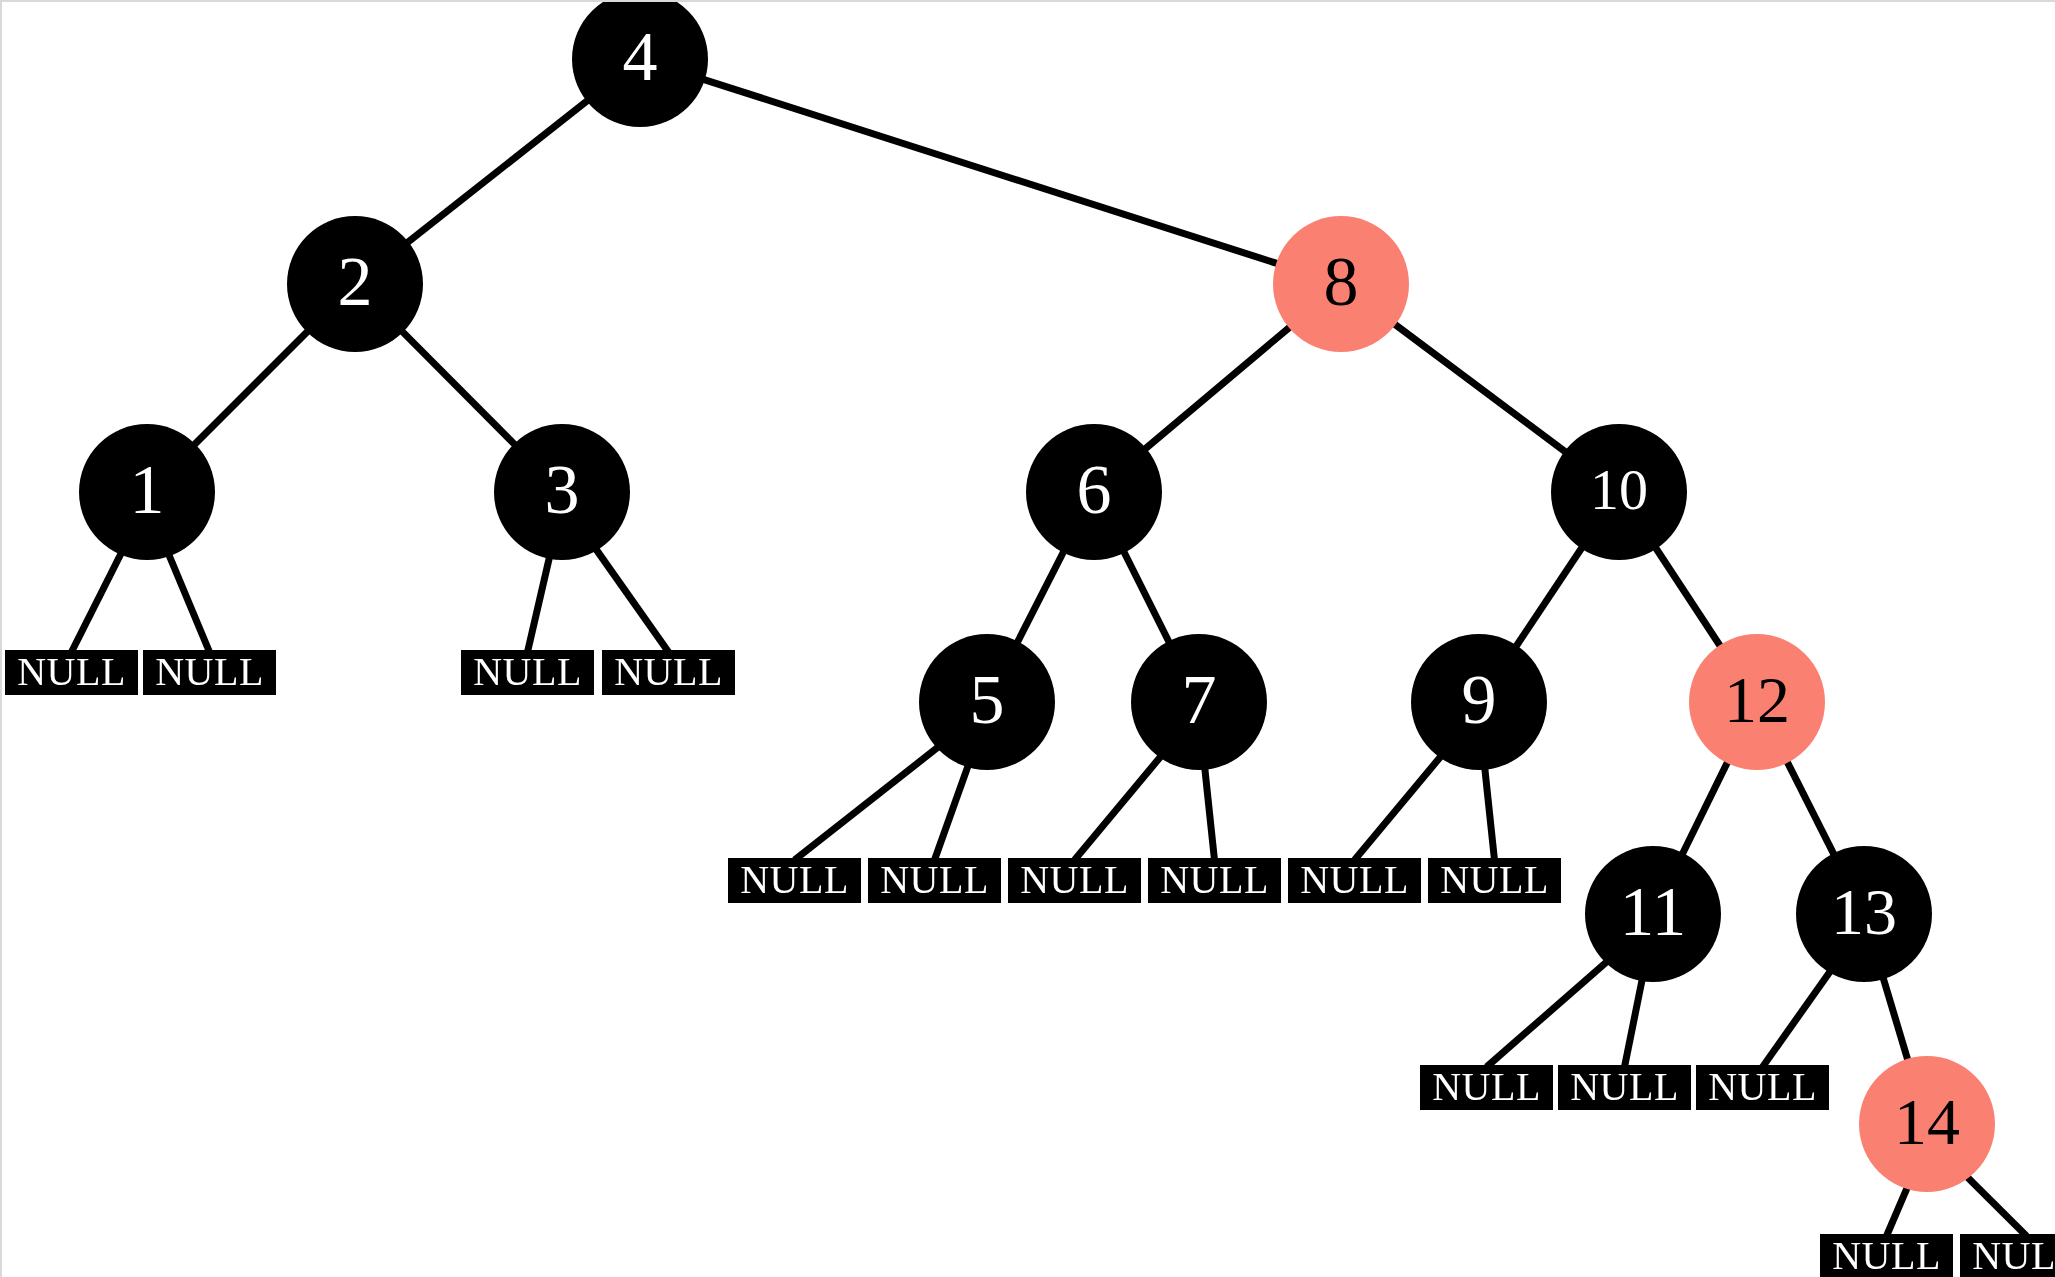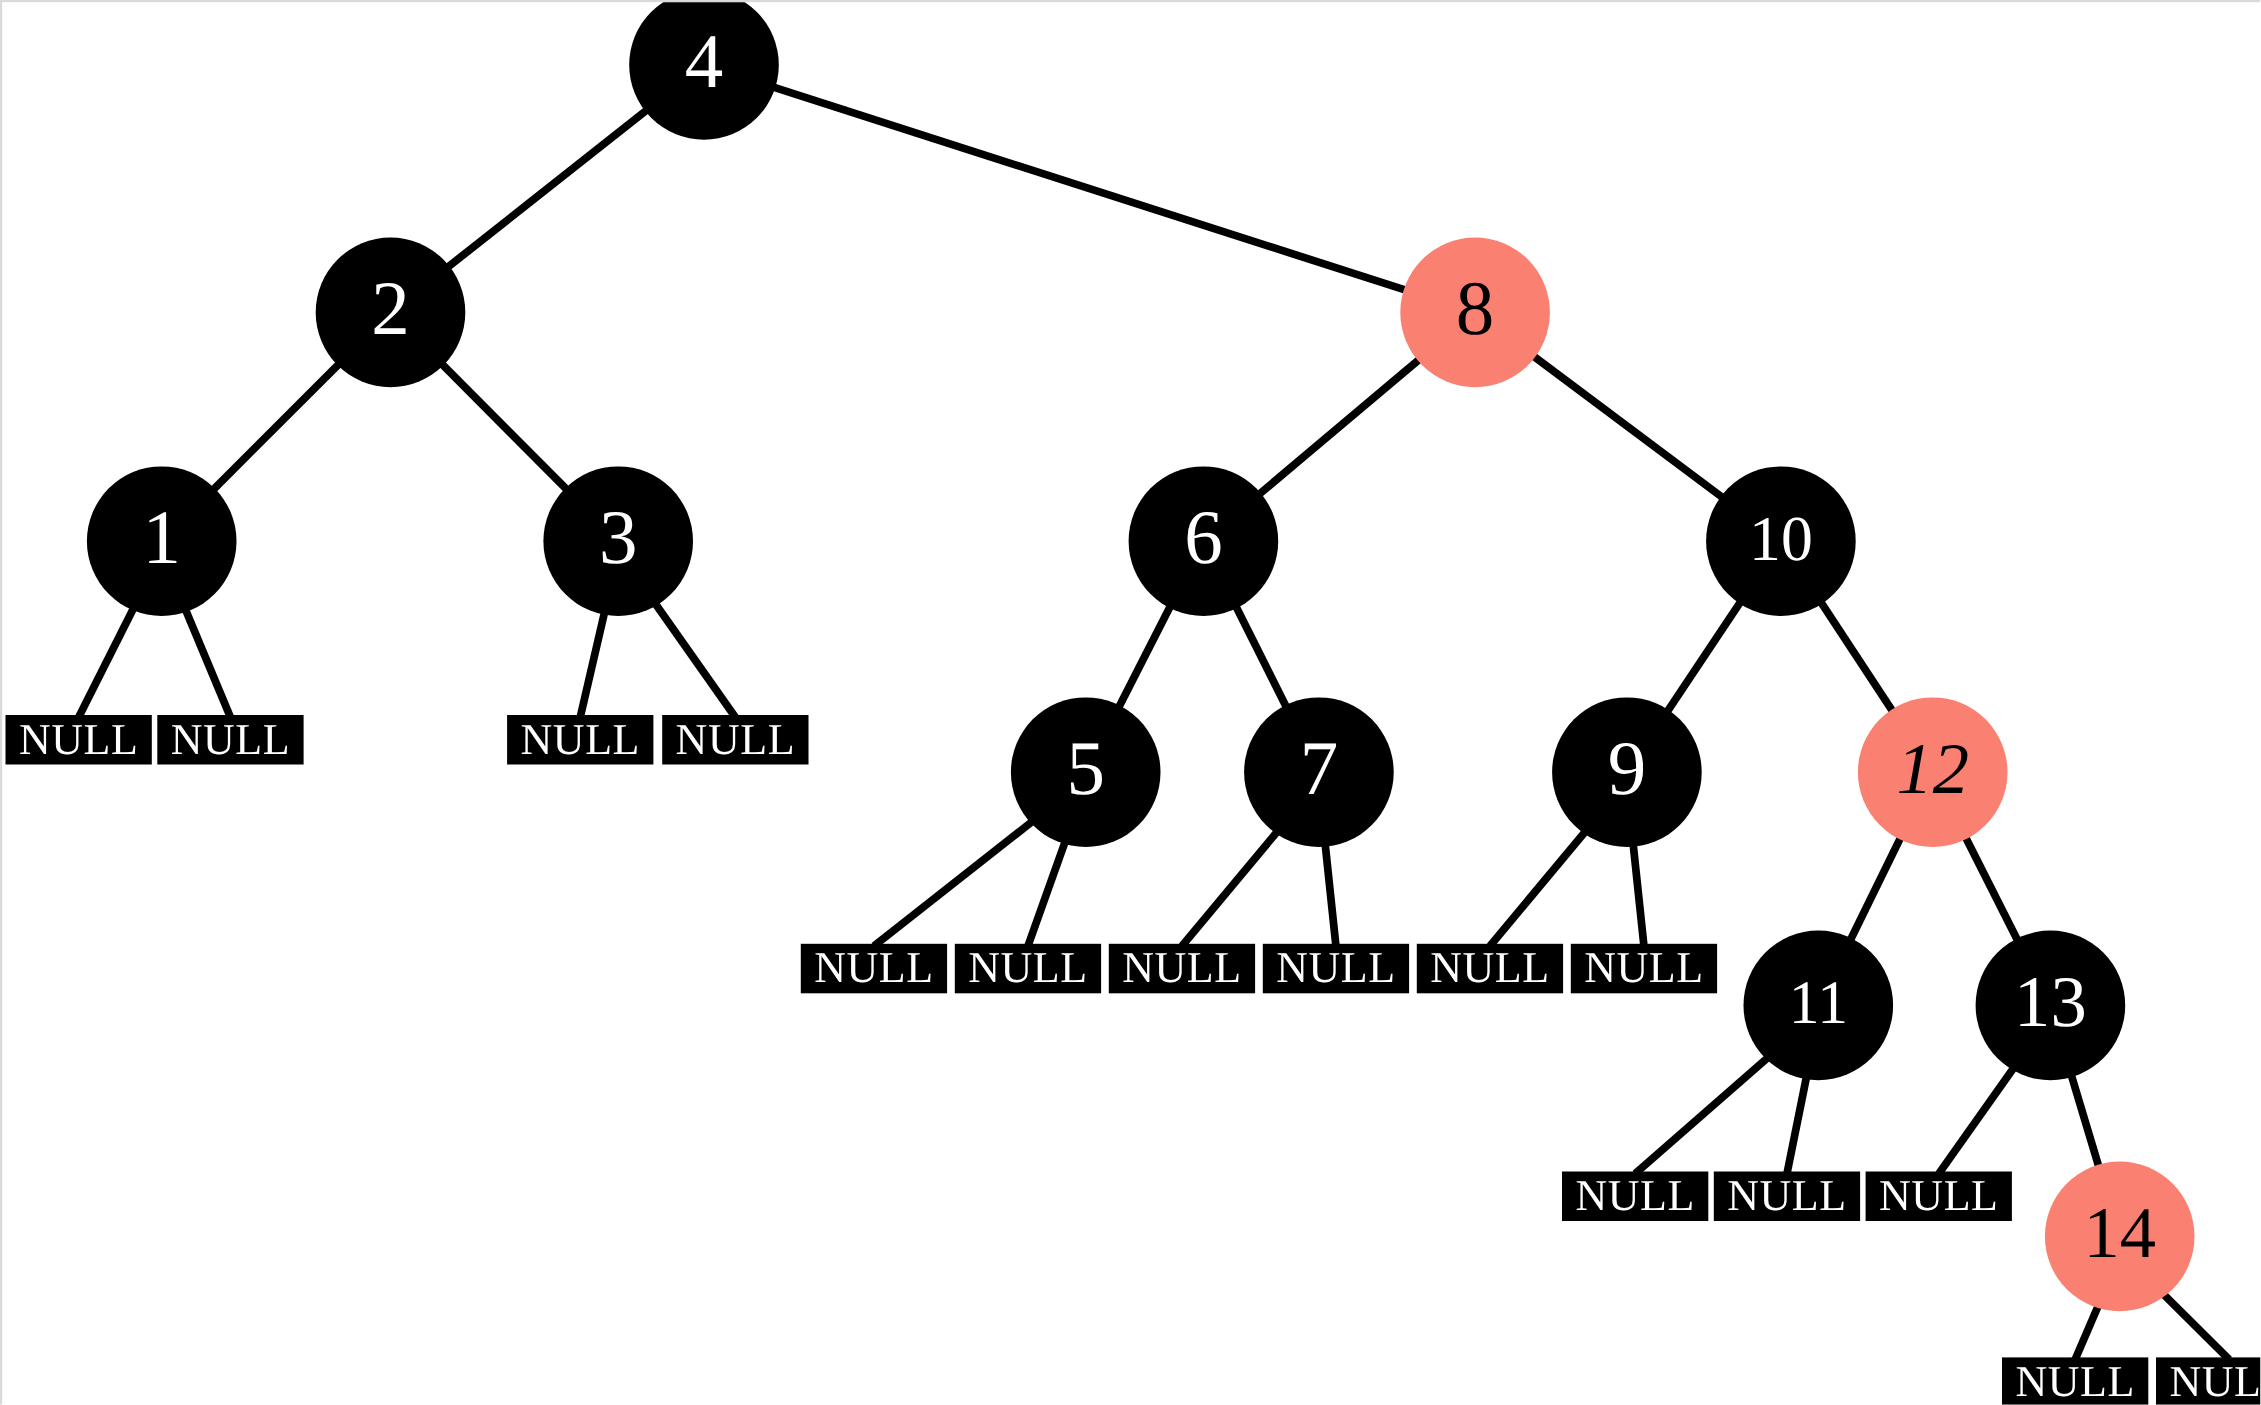--- a/index.html
+++ b/index.html
@@ -129,24 +129,24 @@
       </div>
       <div class="tree-node node-black" style="left: 917px; top: 632px; width: 136px; height: 136px; font-size: 70px;">
         <span class="node-label">5</span>
       </div>
       <div class="tree-node node-black" style="left: 1129px; top: 632px; width: 136px; height: 136px; font-size: 70px;">
         <span class="node-label">7</span>
       </div>
       <div class="tree-node node-black" style="left: 1409px; top: 632px; width: 136px; height: 136px; font-size: 70px;">
         <span class="node-label">9</span>
       </div>
-      <div class="tree-node node-red" style="left: 1687px; top: 632px; width: 136px; height: 136px; font-size: 66px; font-style: italic;">
+      <div class="tree-node node-red" style="left: 1687px; top: 632px; width: 136px; height: 136px; font-size: 66px;">
         <span class="node-label">12</span>
       </div>
-      <div class="tree-node node-black" style="left: 1583px; top: 844px; width: 136px; height: 136px; font-size: 56px;">
+      <div class="tree-node node-black" style="left: 1583px; top: 844px; width: 136px; height: 136px; font-size: 69px;">
         <span class="node-label">11</span>
       </div>
       <div class="tree-node node-black" style="left: 1794px; top: 844px; width: 136px; height: 136px; font-size: 66px; text-align: right;">
         <span class="node-label">13</span>
       </div>
       <div class="tree-node node-red" style="left: 1857px; top: 1054px; width: 136px; height: 136px; font-size: 66px; text-align: center;">
         <span class="node-label">14</span>
       </div>
       <div class="null-node" style="left: 3px; top: 648px; width: 133px; height: 45px; font-size: 40px;">
         <span class="null-label">NULL</span>

